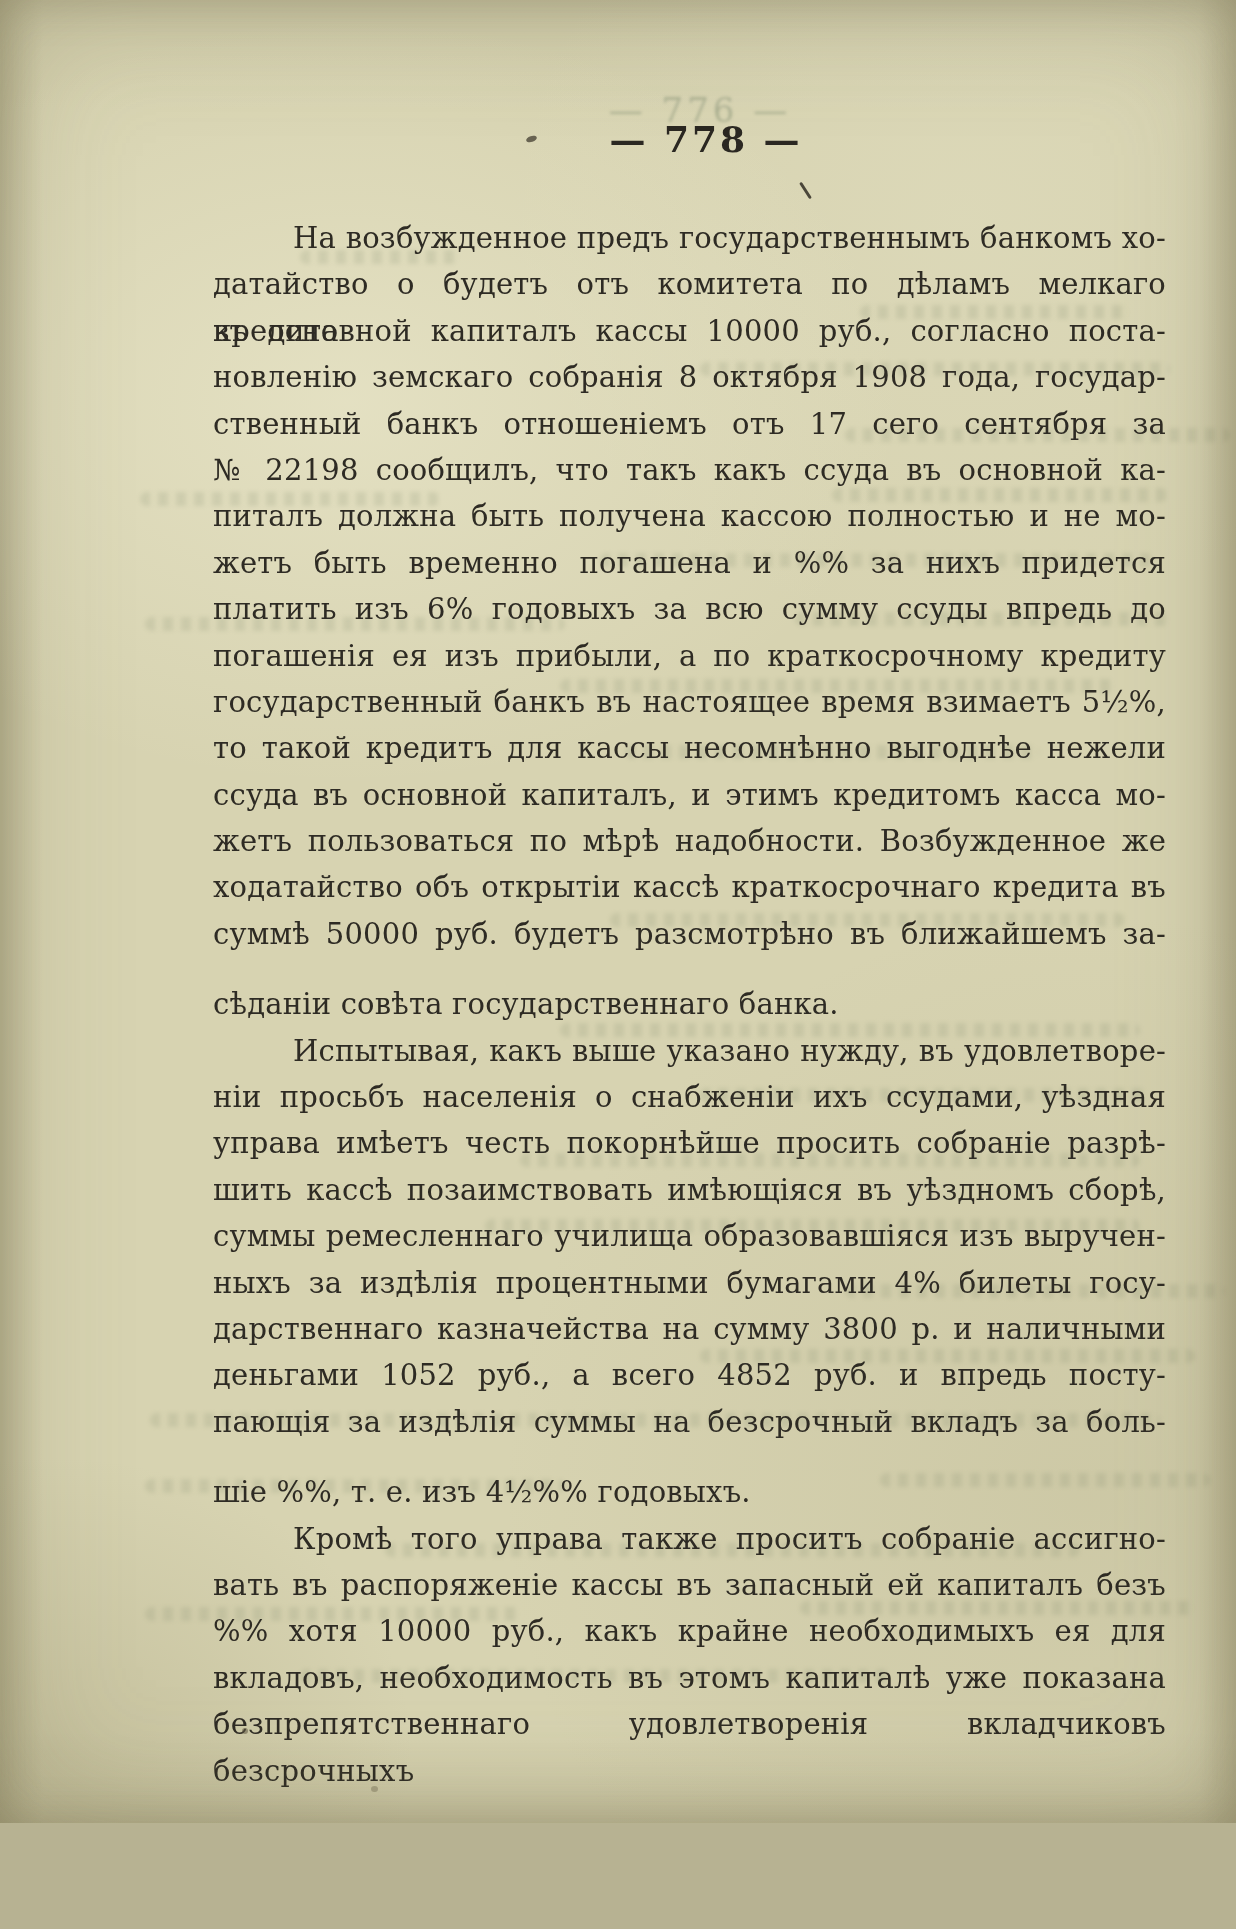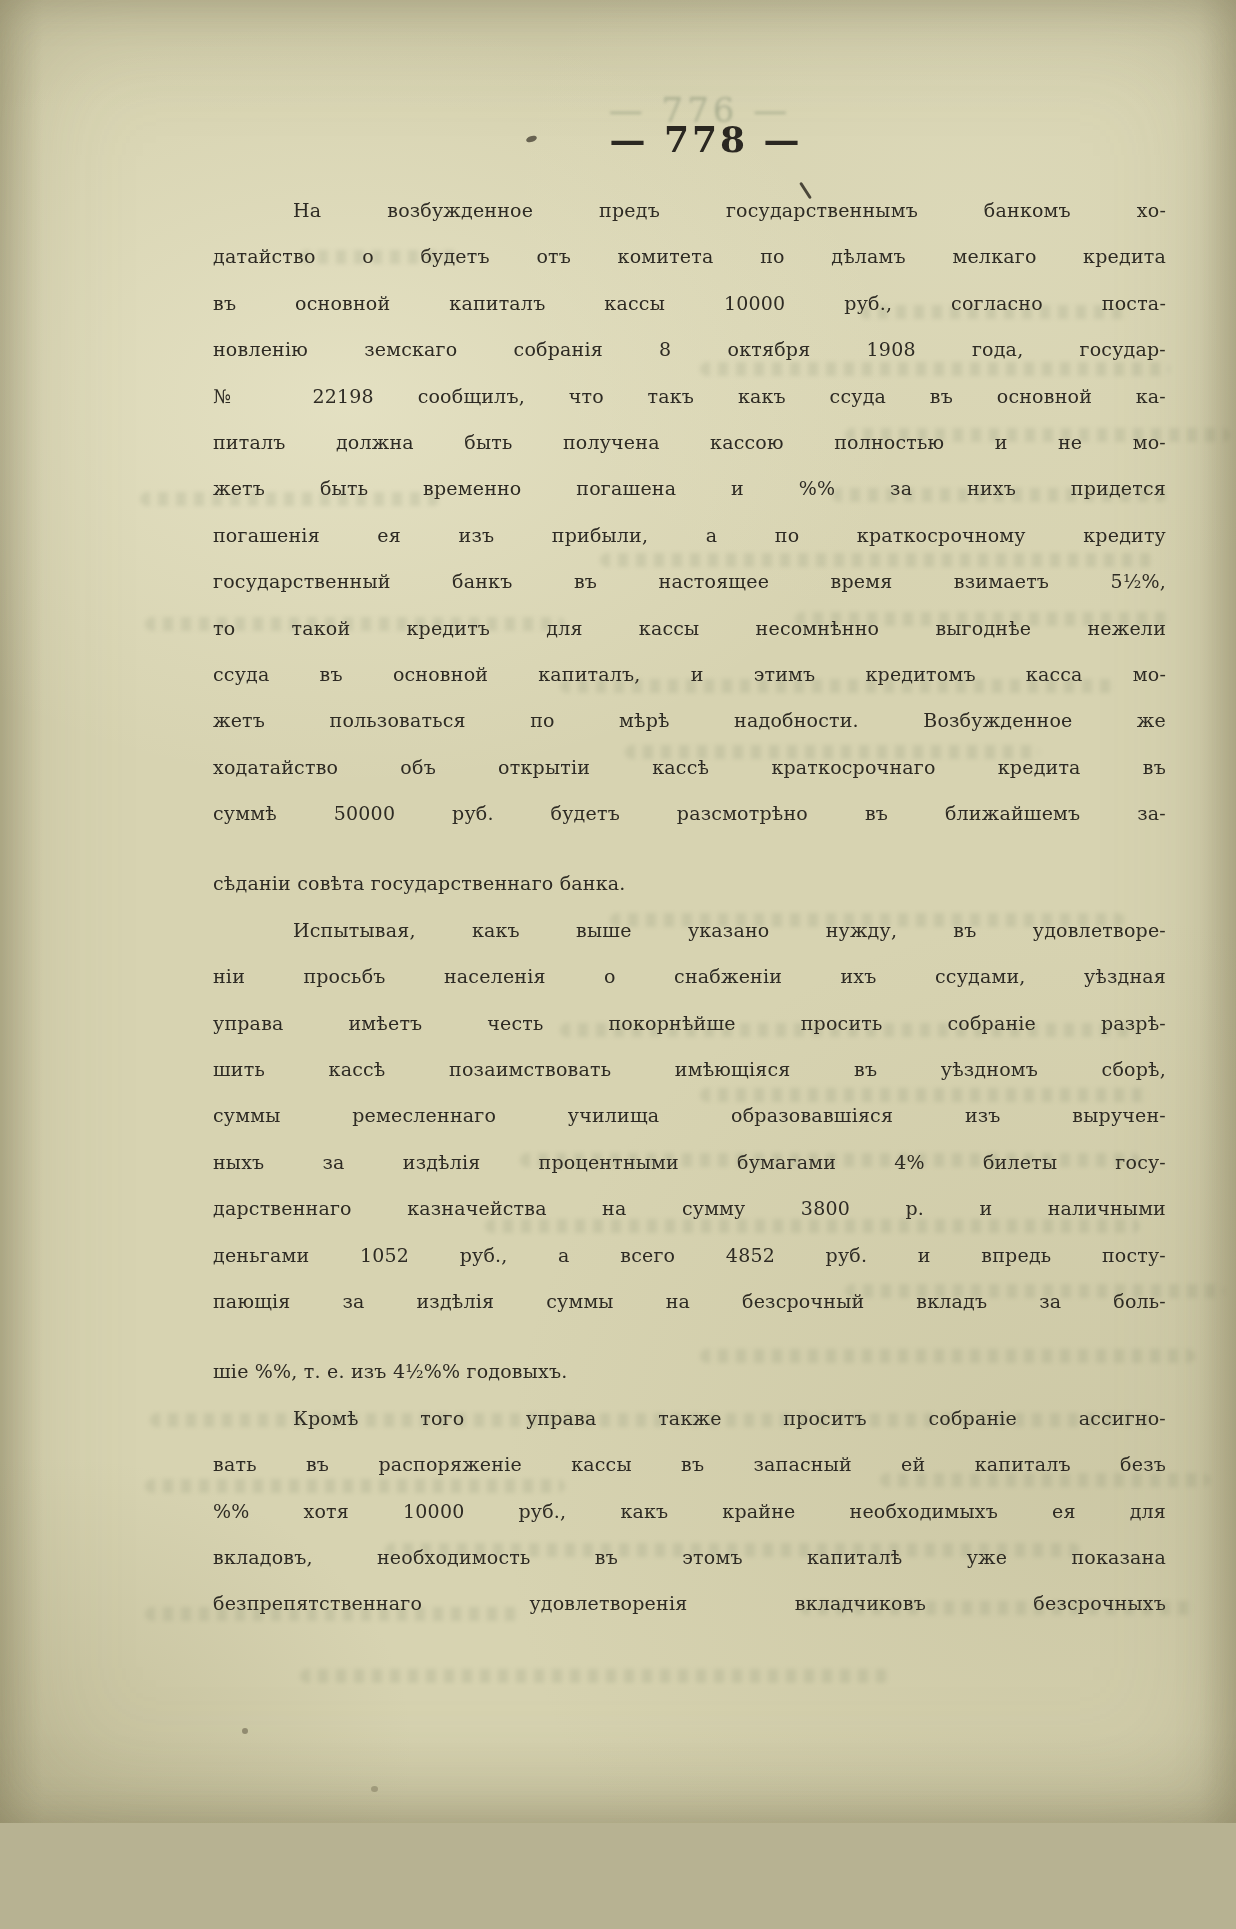--- a/index.html
+++ b/index.html
@@ -53,23 +53,23 @@
     left: 566px; top: 118px; width: 280px;
     text-align: center;
     font-size: 36px;
     font-weight: bold;
     letter-spacing: 3px;
     color: #2b2822;
     z-index: 2;
   }
   .text-block {
     position: absolute;
-    left: 213px; top: 187px;
+    left: 213px; top: 215px;
     width: 953px;
-    font-size: 19px;
+    font-size: 29px;
     line-height: 46.4px;
     letter-spacing: 0.2px;
     z-index: 2;
   }
   .paragraph { margin: 0; }
   .line {
     text-align: justify;
     text-align-last: justify;
     -moz-text-align-last: justify;
     white-space: normal;
@@ -153,23 +153,25 @@
     <div class="ghost" style="left: 385px; top: 1543px; width: 695px;"></div>
     <div class="ghost" style="left: 145px; top: 1607px; width: 375px;"></div>
     <div class="ghost" style="left: 800px; top: 1601px; width: 395px;"></div>
     <div class="ghost" style="left: 300px; top: 1669px; width: 590px;"></div>
     <div class="text-block">
       <div class="paragraph">
         <div class="line line-first">На возбужденное предъ государственнымъ банкомъ хо-</div>
         <div class="line">датайство о будетъ отъ комитета по дѣламъ мелкаго кредита</div>
         <div class="line">въ основной капиталъ кассы 10000 руб., согласно поста-</div>
         <div class="line">новленію земскаго собранія 8 октября 1908 года, государ-</div>
+        <div class="line">ственный банкъ отношеніемъ отъ 17 сего сентября за</div>
         <div class="line">№ 22198 сообщилъ, что такъ какъ ссуда въ основной ка-</div>
         <div class="line">питалъ должна быть получена кассою полностью и не мо-</div>
         <div class="line">жетъ быть временно погашена и %% за нихъ придется</div>
+        <div class="line">платить изъ 6% годовыхъ за всю сумму ссуды впредь до</div>
         <div class="line">погашенія ея изъ прибыли, а по краткосрочному кредиту</div>
         <div class="line">государственный банкъ въ настоящее время взимаетъ 5½%,</div>
         <div class="line">то такой кредитъ для кассы несомнѣнно выгоднѣе нежели</div>
         <div class="line">ссуда въ основной капиталъ, и этимъ кредитомъ касса мо-</div>
         <div class="line">жетъ пользоваться по мѣрѣ надобности. Возбужденное же</div>
         <div class="line">ходатайство объ открытіи кассѣ краткосрочнаго кредита въ</div>
         <div class="line">суммѣ 50000 руб. будетъ разсмотрѣно въ ближайшемъ за-</div>
         <div class="line line-last">сѣданіи совѣта государственнаго банка.</div>
       </div>
       <div class="paragraph">

